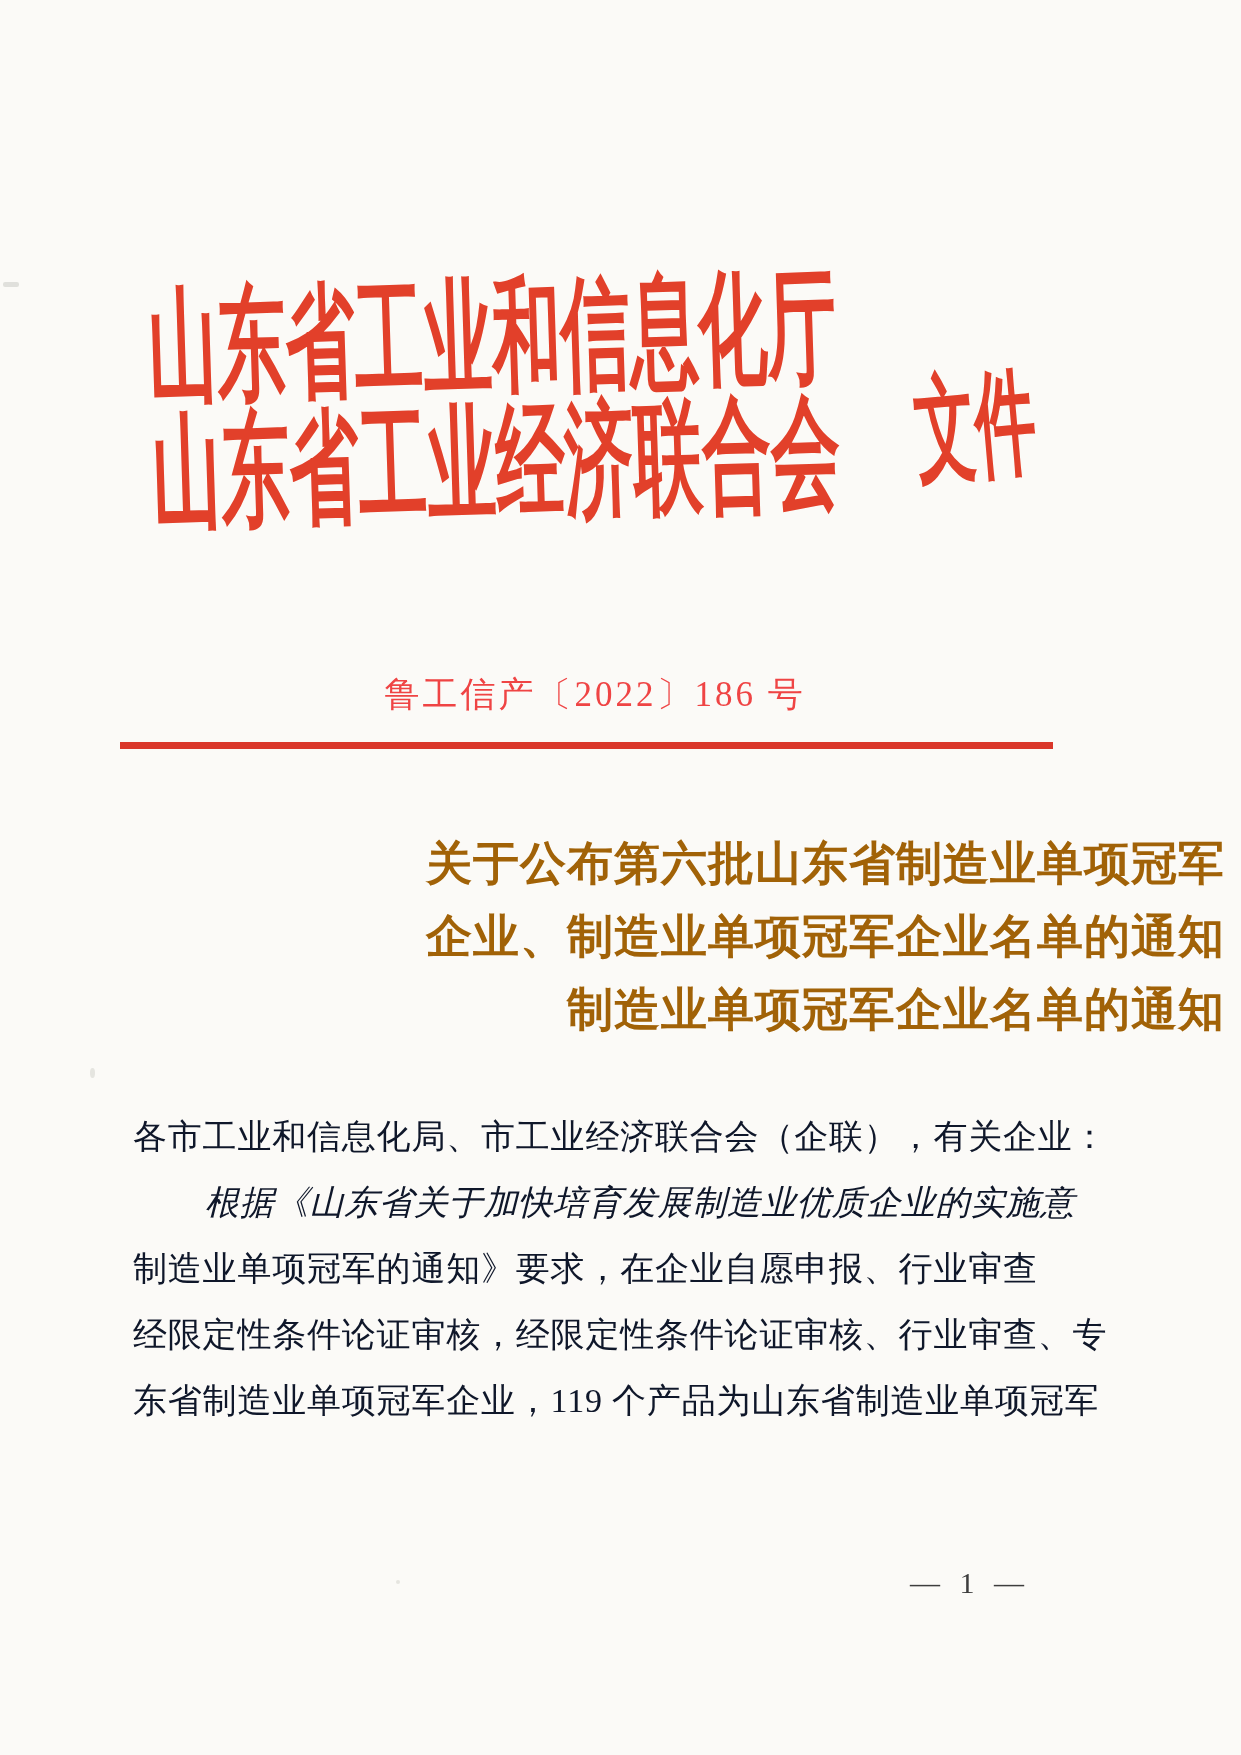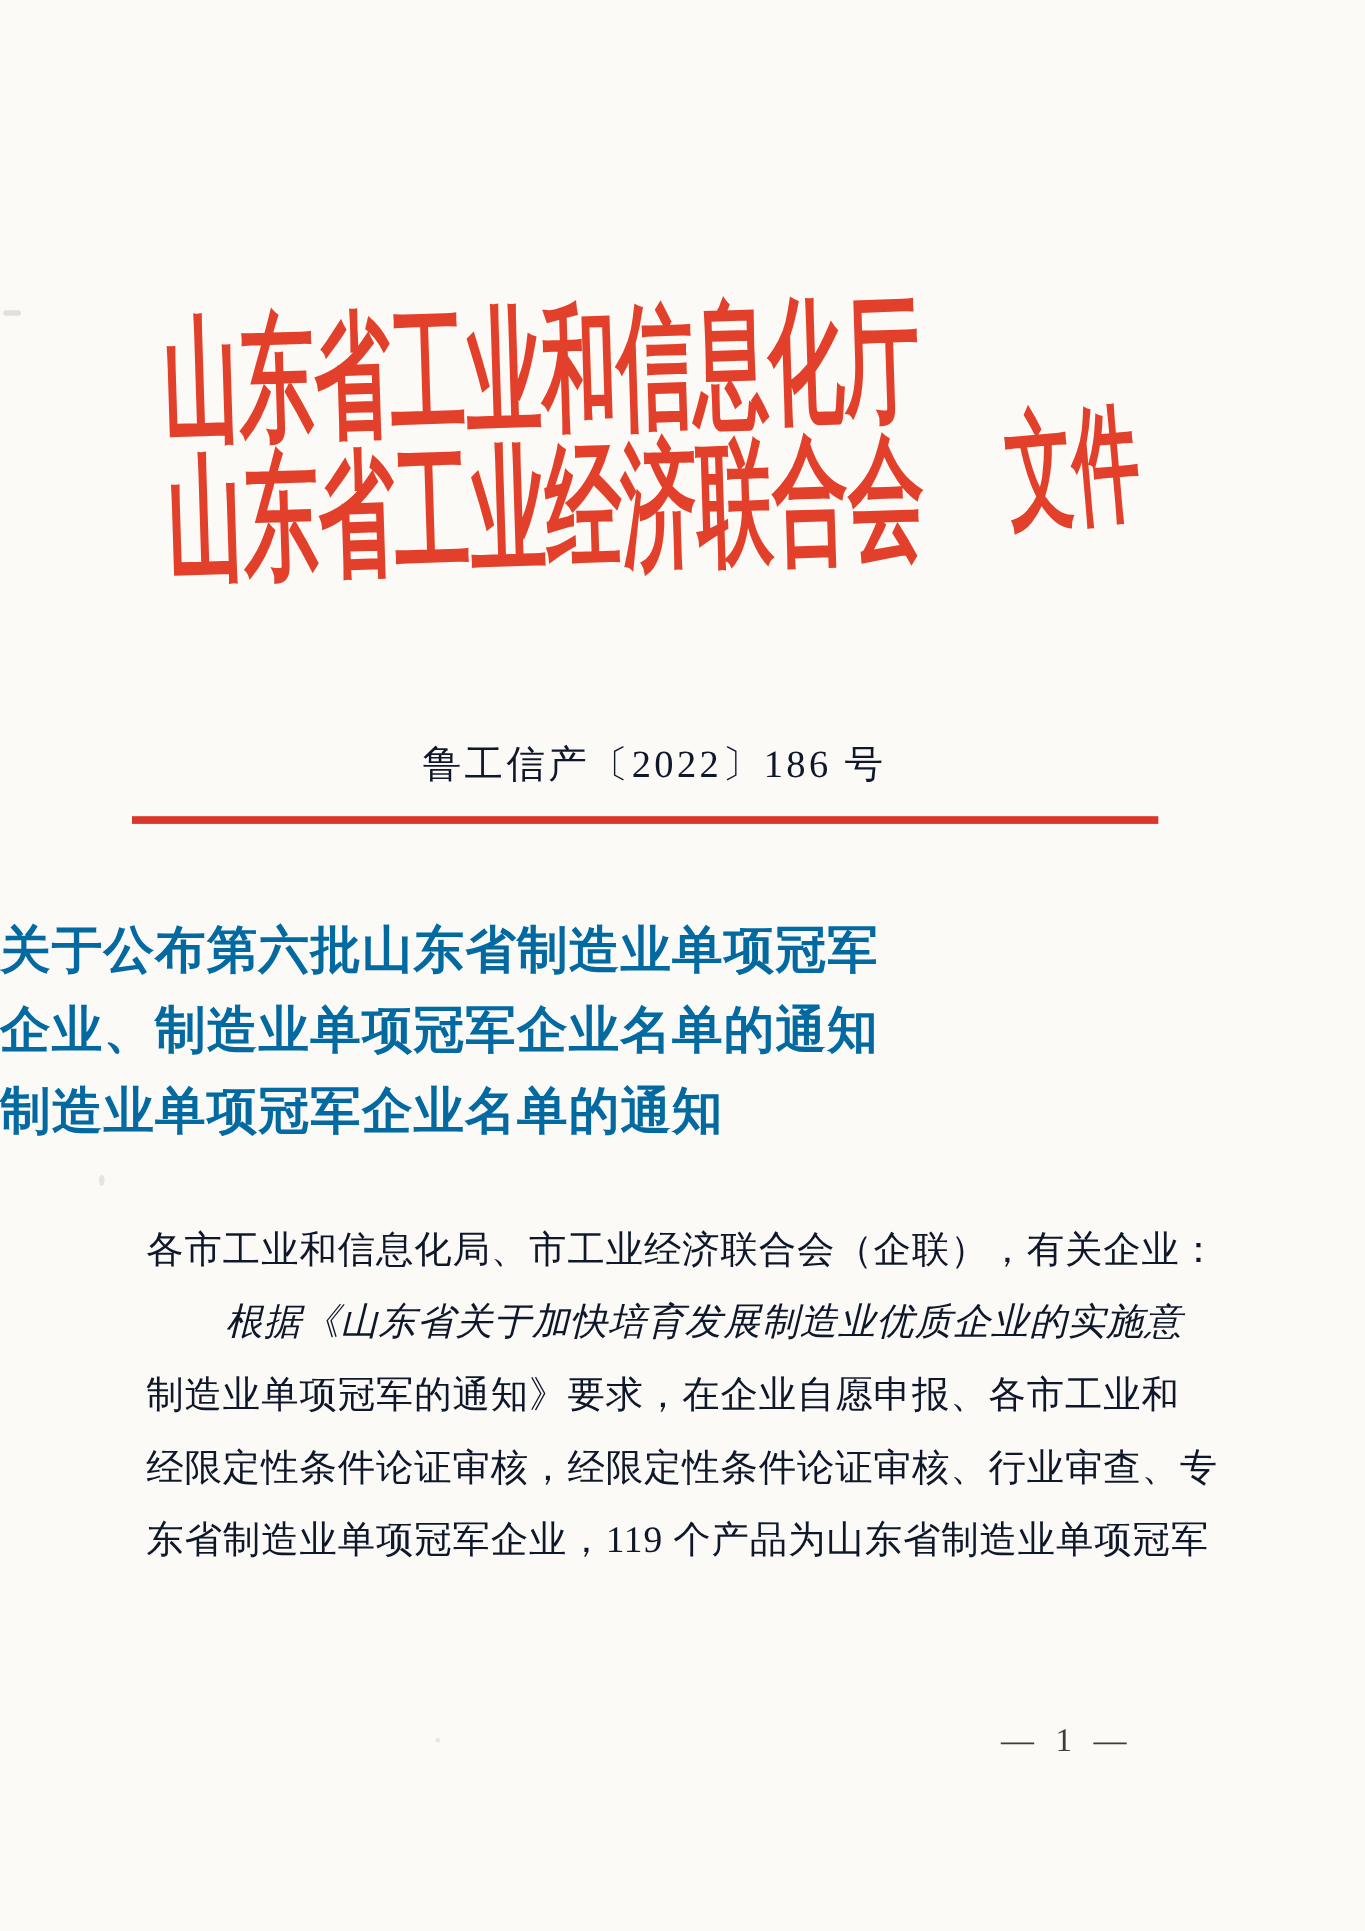--- a/index.html
+++ b/index.html
@@ -52,46 +52,46 @@
 
   
   .doc-number {
     position: absolute;
     left: 0;
     top: 674px;
     width: 1190px;
     text-align: center;
     font-size: 35px;
     line-height: 42px;
-    color: #0f172a;
+    color: #ef4444;
     letter-spacing: 3px;
     white-space: nowrap;
   }
 
   
   .red-rule {
     position: absolute;
     left: 120px;
     top: 742px;
     width: 933px;
     height: 7px;
     background: #da372a;
   }
 
   
   .title-block {
     position: absolute;
     left: 0;
     top: 827px;
     width: 1225px;
-    text-align: left;
+    text-align: right;
     font-size: 46px;
     line-height: 73px;
     font-weight: bold;
-    color: #0369a1;
+    color: #a16207;
     letter-spacing: 1px;
   }
   .title-line { white-space: nowrap; }
 
   
   .body-block {
     position: absolute;
     left: 133px;
     top: 1104px;
     width: 1005px;
@@ -140,21 +140,21 @@
 
   <div class="title-block">
     <div class="title-line">关于公布第六批山东省制造业单项冠军</div>
     <div class="title-line">企业、制造业单项冠军企业名单的通知</div>
     <div class="title-line">制造业单项冠军企业名单的通知</div>
   </div>
 
   <div class="body-block">
     <div class="body-line">各市工业和信息化局、市工业经济联合会（企联），有关企业：</div>
     <div class="body-line indent">根据《山东省关于加快培育发展制造业优质企业的实施意</div>
-    <div class="body-line">制造业单项冠军的通知》要求，在企业自愿申报、各市工业和</div>
+    <div class="body-line">制造业单项冠军的通知》要求，在企业自愿申报、行业审查</div>
     <div class="body-line">经限定性条件论证审核，经限定性条件论证审核、行业审查、专</div>
     <div class="body-line">东省制造业单项冠军企业，119 个产品为山东省制造业单项冠军</div>
   </div>
 
   <div class="page-number">— 1 —</div>
 
   <div class="speck speck1"></div>
   <div class="speck speck2"></div>
   <div class="speck speck3"></div>
 

